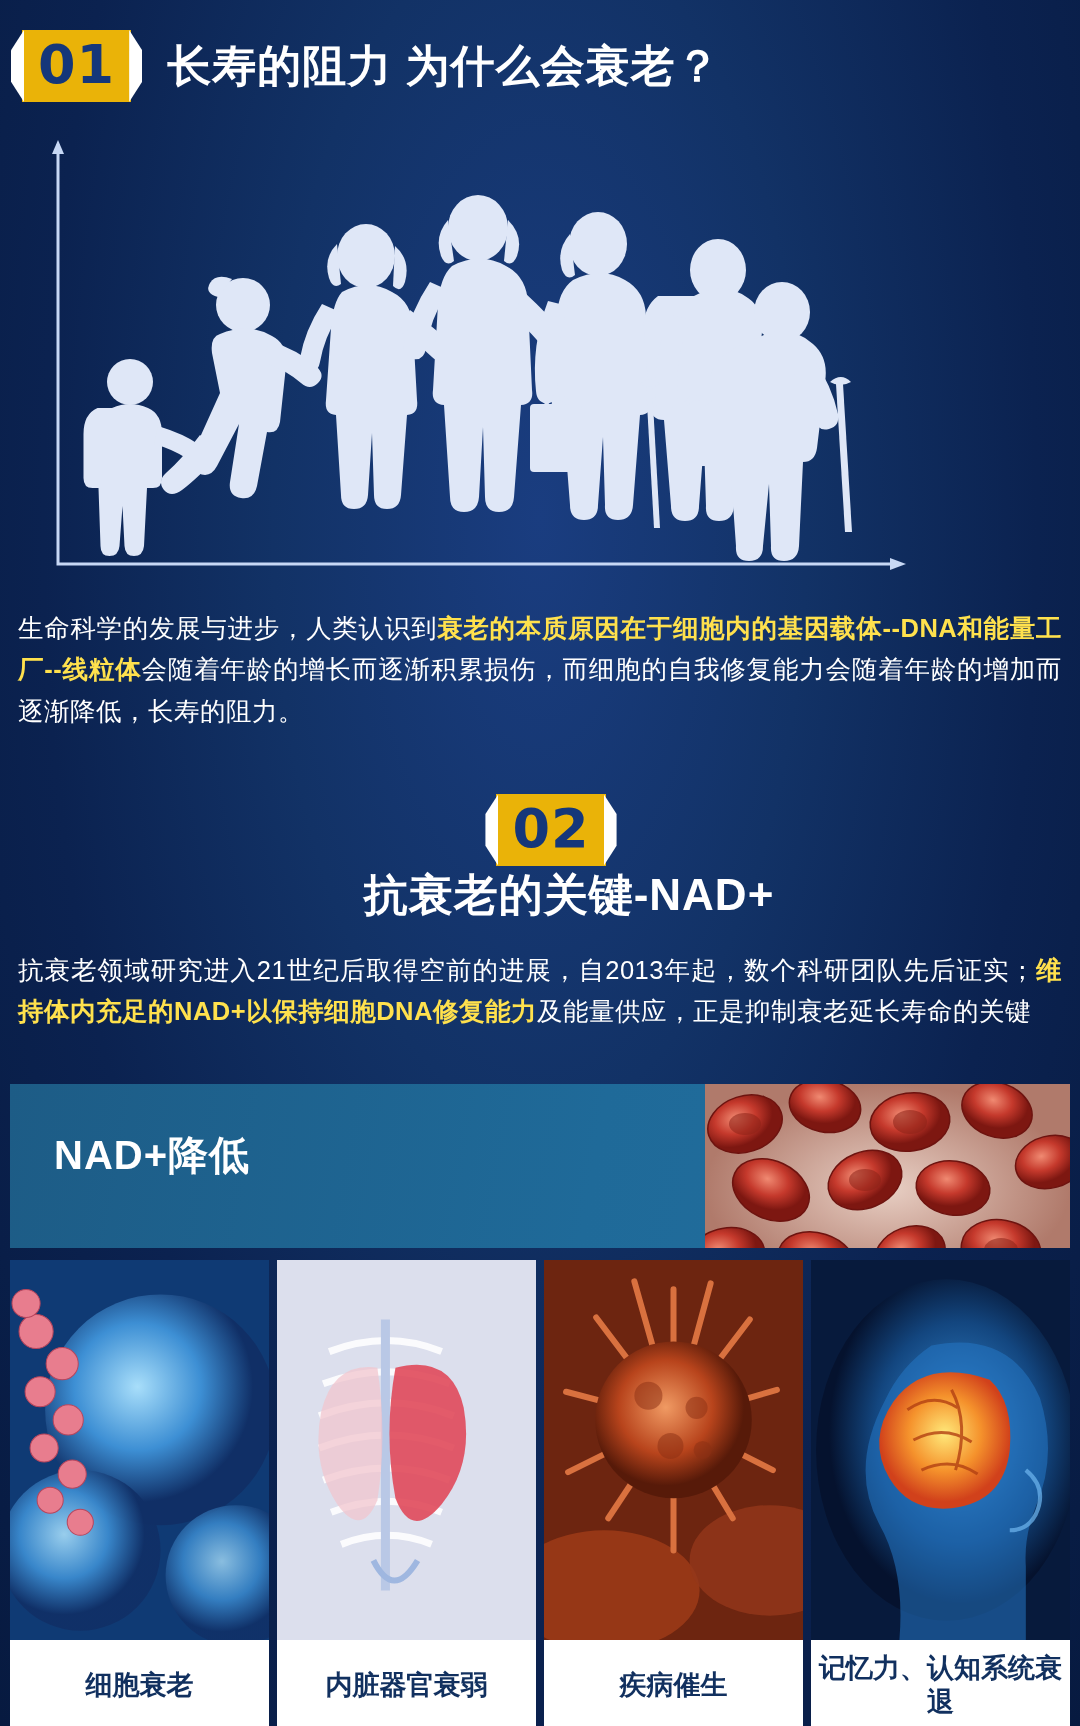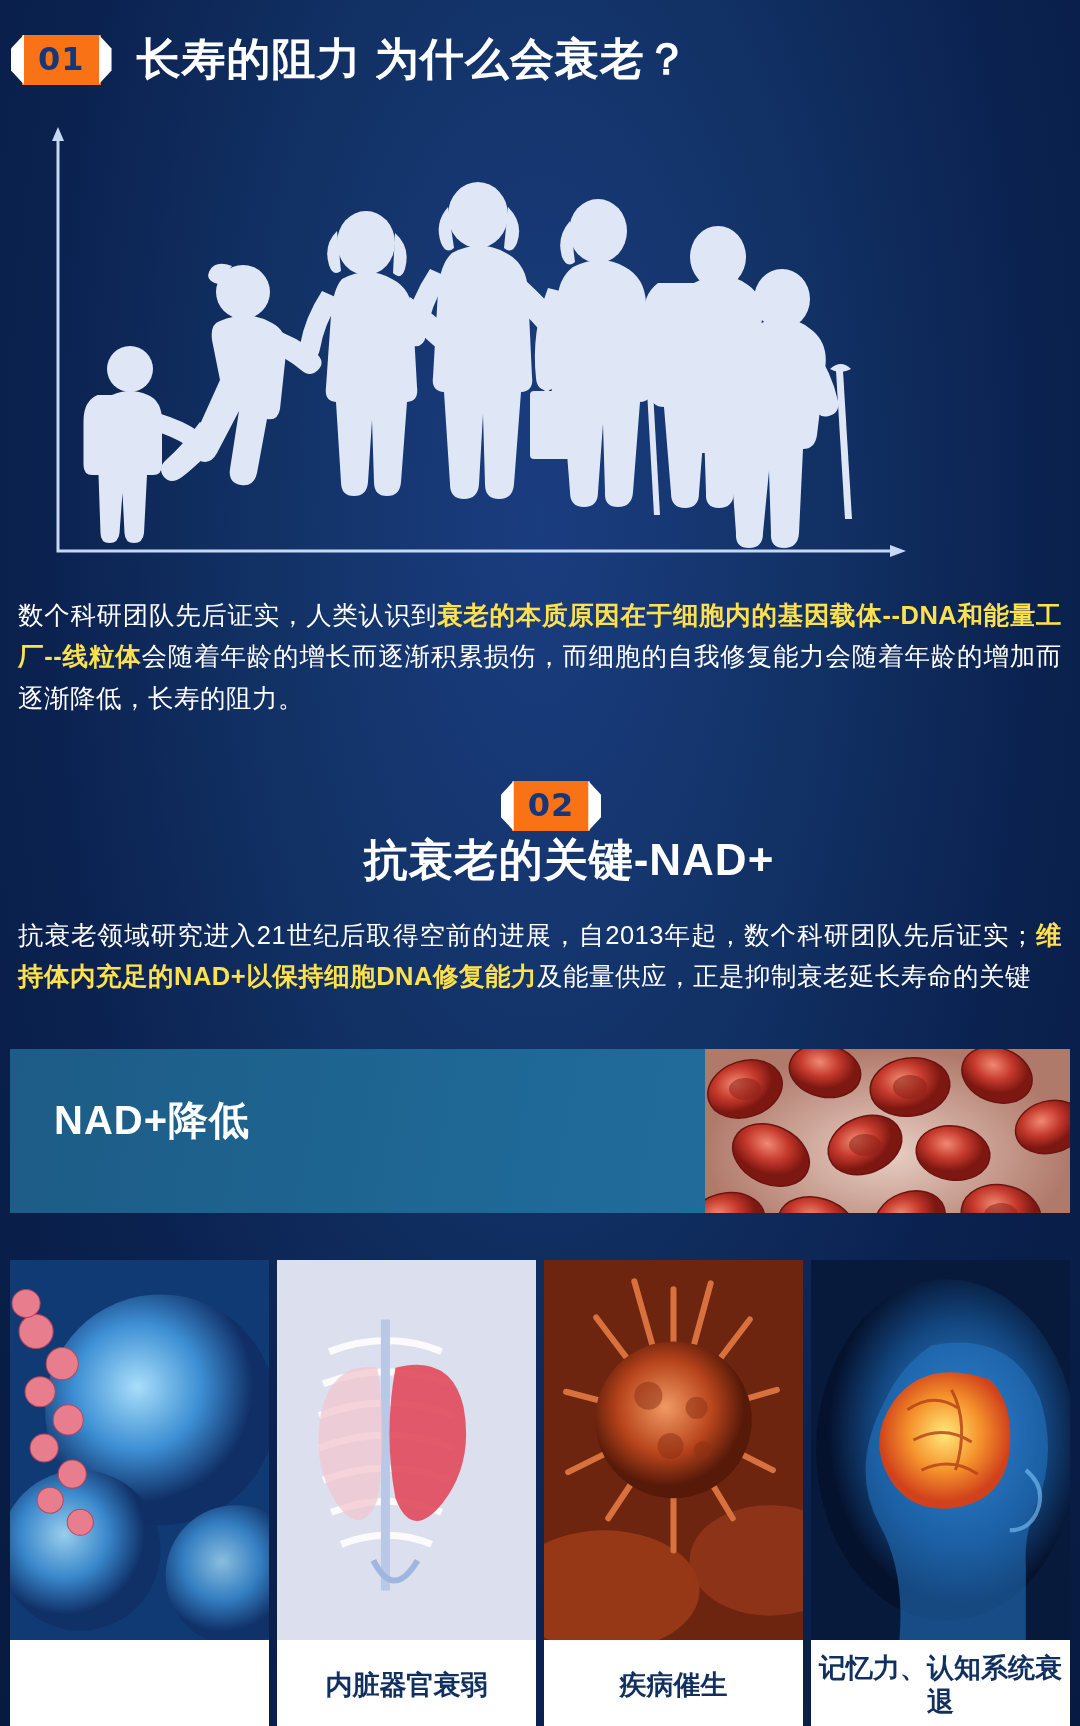--- a/index.html
+++ b/index.html
@@ -17,24 +17,24 @@
 
   
   .sec-head {
     display: flex;
     align-items: center;
     padding-left: 22px;
   }
   #sec01-head { padding-top: 30px; }
   .badge {
     position: relative;
-    background: #f97316;
+    background: #eab308;
     color: #15377a;
     font-weight: bold;
-    font-size: 32px;
+    font-size: 54px;
     line-height: 1;
     padding: 8px 16px 10px 16px;
     letter-spacing: 1px;
     font-family: "DejaVu Sans", sans-serif;
   }
   .badge::before, .badge::after {
     content: "";
     position: absolute;
     top: 0; bottom: 0;
     width: 13px;
@@ -220,21 +220,21 @@
         <rect x="672" y="270" width="48" height="62" rx="4"></rect>
         <path d="M686 270 q10 -13 22 0" fill="none" stroke="#dfe7f7" stroke-width="5"></path>
         <path d="M836 250 l7 0 l9 148 l-7 0 z"></path>
         <path d="M830 248 q11 -10 21 0 q-11 6 -21 0 z"></path>
       </g>
     </g>
   </svg>
 </div>
 
 <div class="para" id="para01">
-  <span>数个科研团队先后证实，人类认识到</span><span class="hl">衰老的本质原因在于细胞内的基因载体--DNA和能量工厂--线粒体</span><span>会随着年龄的增长而逐渐积累损伤，而细胞的自我修复能力会随着年龄的增加而逐渐降低，长寿的阻力。</span>
+  <span>生命科学的发展与进步，人类认识到</span><span class="hl">衰老的本质原因在于细胞内的基因载体--DNA和能量工厂--线粒体</span><span>会随着年龄的增长而逐渐积累损伤，而细胞的自我修复能力会随着年龄的增加而逐渐降低，长寿的阻力。</span>
 </div>
 
 <div class="sec-head" id="sec02-head">
   <div class="badge">02</div>
   <div class="sec-title">抗衰老的关键-NAD+</div>
 </div>
 
 <div class="para" id="para02">
   <span>抗衰老领域研究进入21世纪后取得空前的进展，自2013年起，数个科研团队先后证实；</span><span class="hl">维持体内充足的NAD+以保持细胞DNA修复能力</span><span>及能量供应，正是抑制衰老延长寿命的关键</span>
 </div>
@@ -304,20 +304,21 @@
           <circle cx="30" cy="132" r="15"></circle>
             <circle cx="58" cy="160" r="15"></circle>
           <circle cx="34" cy="188" r="14"></circle>
             <circle cx="62" cy="214" r="14"></circle>
           <circle cx="40" cy="240" r="13"></circle>
             <circle cx="70" cy="262" r="13"></circle>
           <circle cx="16" cy="44" r="14"></circle>
         </g>
       </svg>
     </div>
+    <div class="card-label">细胞衰老</div>
   </div>
 
   <div class="card">
     <div class="card-img img-organ">
       <svg width="100%" height="100%" viewBox="0 0 258 380" preserveAspectRatio="xMidYMid slice" xmlns="http://www.w3.org/2000/svg">
         <rect width="258" height="380" fill="#e9dfe6"></rect>
         <rect x="0" y="0" width="258" height="380" fill="#cfe0f3" opacity="0.5"></rect>
         <g stroke="#ffffff" stroke-width="7" fill="none" opacity="0.9">
           <path d="M52 92 q58 -22 112 0"></path>
             <path d="M46 124 q64 -24 126 0"></path>

